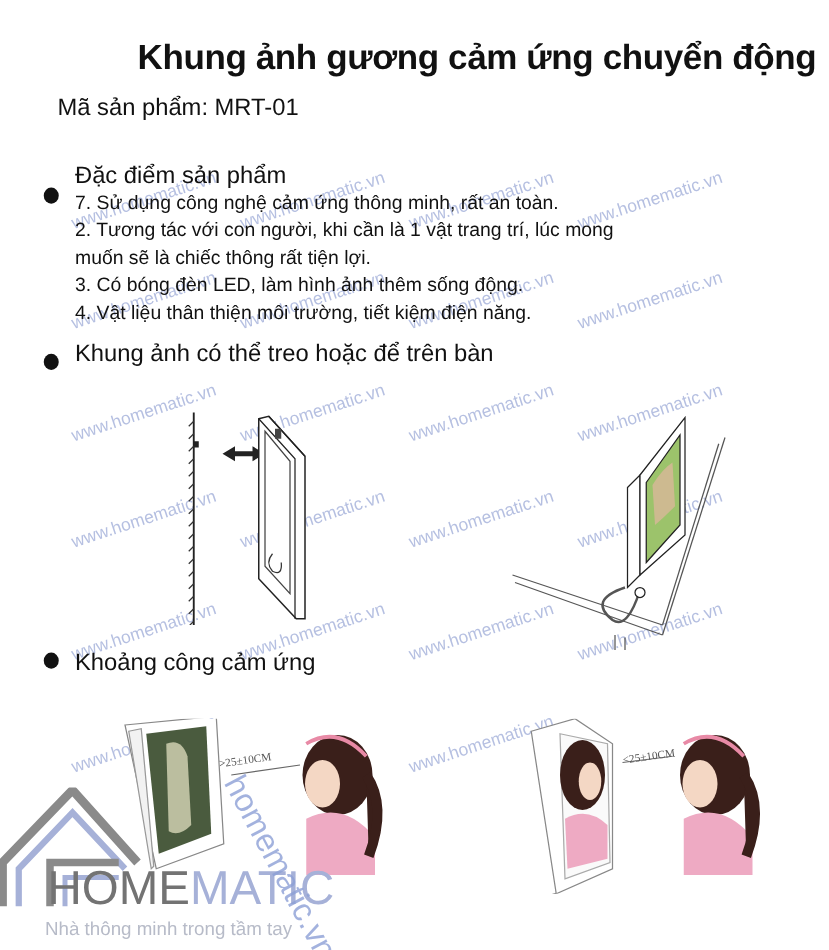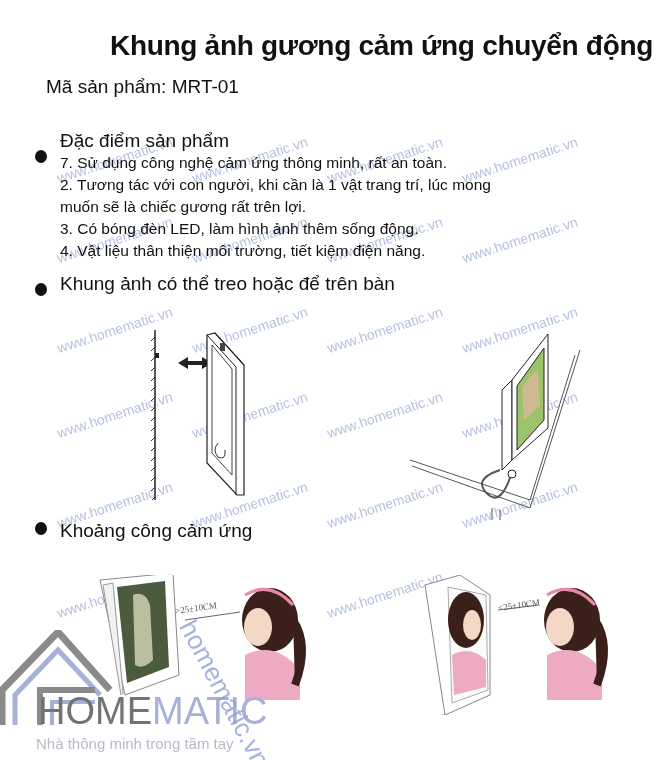--- a/index.html
+++ b/index.html
@@ -43,21 +43,21 @@
 <div class="abs wm" style="left:60px;top:605px">www.homematic.vn</div>
 <div class="abs wm" style="left:330px;top:605px">www.homematic.vn</div>
 
 <div class="abs title">Khung ảnh gương cảm ứng chuyển động</div>
 <div class="abs code">Mã sản phẩm: MRT-01</div>
 
 <div class="abs bullet" style="left:35px;top:150px"></div>
 <div class="abs h2" style="left:60px;top:130px">Đặc điểm sản phẩm</div>
 <div class="abs feat" style="top:152px">7. Sử dụng công nghệ cảm ứng thông minh, rất an toàn.</div>
 <div class="abs feat" style="top:174px">2. Tương tác với con người, khi cần là 1 vật trang trí, lúc mong</div>
-<div class="abs feat" style="top:196px">muốn sẽ là chiếc gương rất trên lợi.</div>
+<div class="abs feat" style="top:196px">muốn sẽ là chiếc thông rất tiện lợi.</div>
 <div class="abs feat" style="top:218px">3. Có bóng đèn LED, làm hình ảnh thêm sống động.</div>
 <div class="abs feat" style="top:240px">4. Vật liệu thân thiện môi trường, tiết kiệm điện năng.</div>
 
 <div class="abs bullet" style="left:35px;top:283px"></div>
 <div class="abs h2" style="left:60px;top:273px">Khung ảnh có thể treo hoặc để trên bàn</div>
 
 <svg class="abs" style="left:140px;top:325px" width="140" height="175">
   <line x1="15" y1="5" x2="15" y2="180" stroke="#222" stroke-width="1.5"></line>
   <g stroke="#333" stroke-width="1">
     <line x1="15" y1="12" x2="11" y2="16"></line>

